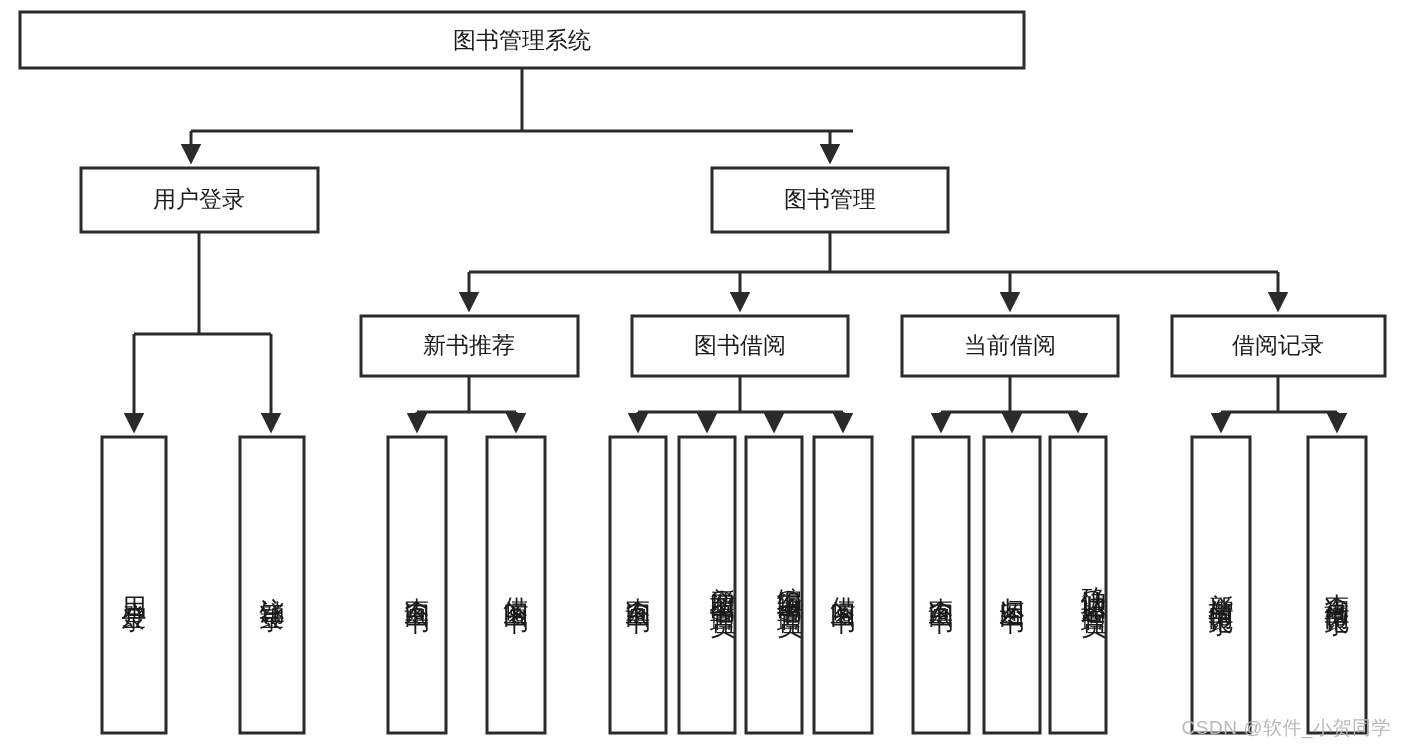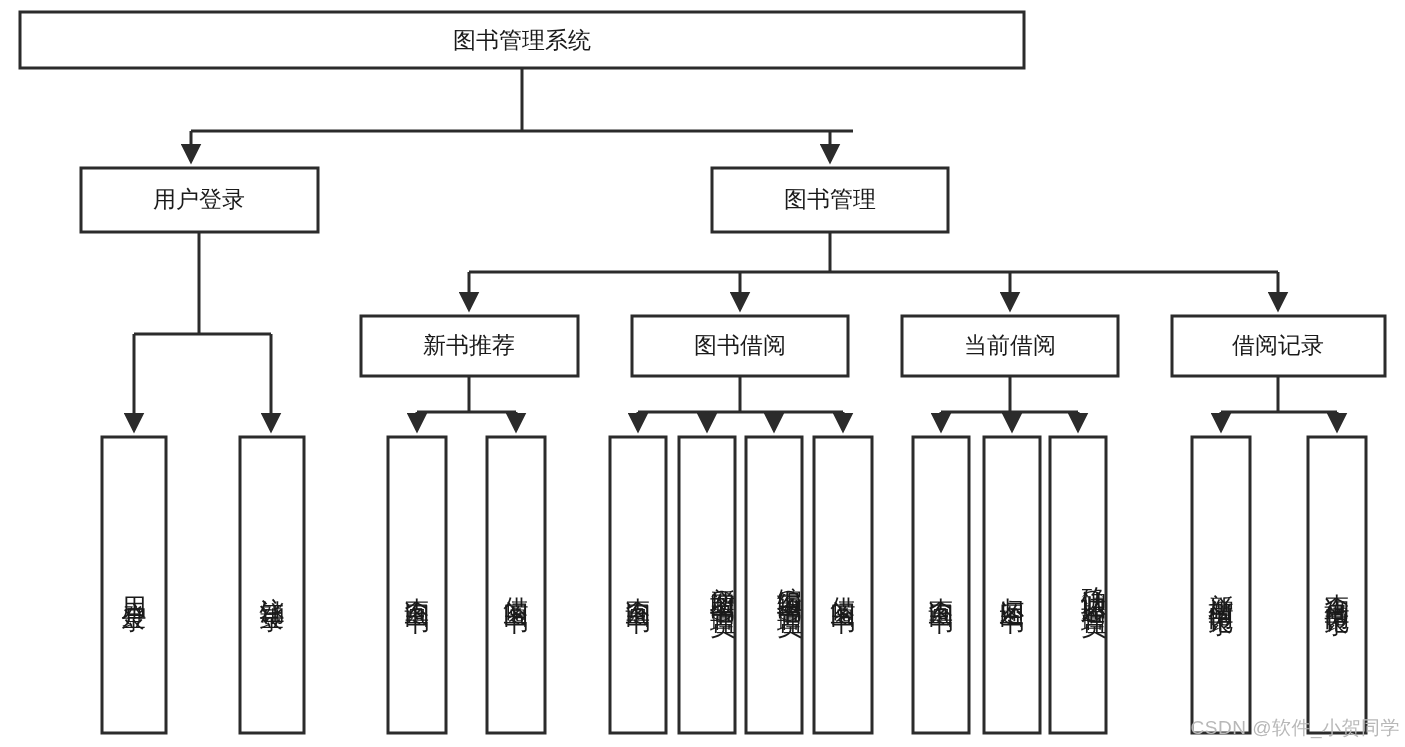--- a/index.html
+++ b/index.html
@@ -37,21 +37,21 @@
   .connector {
     stroke: #2b2b2b;
     stroke-width: 3;
     fill: none;
   }
   .arrowhead {
     fill: #2b2b2b;
   }
   .watermark {
     position: absolute;
-    right: 5px;
+    right: 14px;
     bottom: 6px;
     font-family: "Liberation Sans", "DejaVu Sans", sans-serif;
     font-size: 19px;
     color: #b8b8b8;
     white-space: nowrap;
     letter-spacing: 0.5px;
   }
   .vert-box-text {
     position: absolute;
     writing-mode: vertical-rl;

